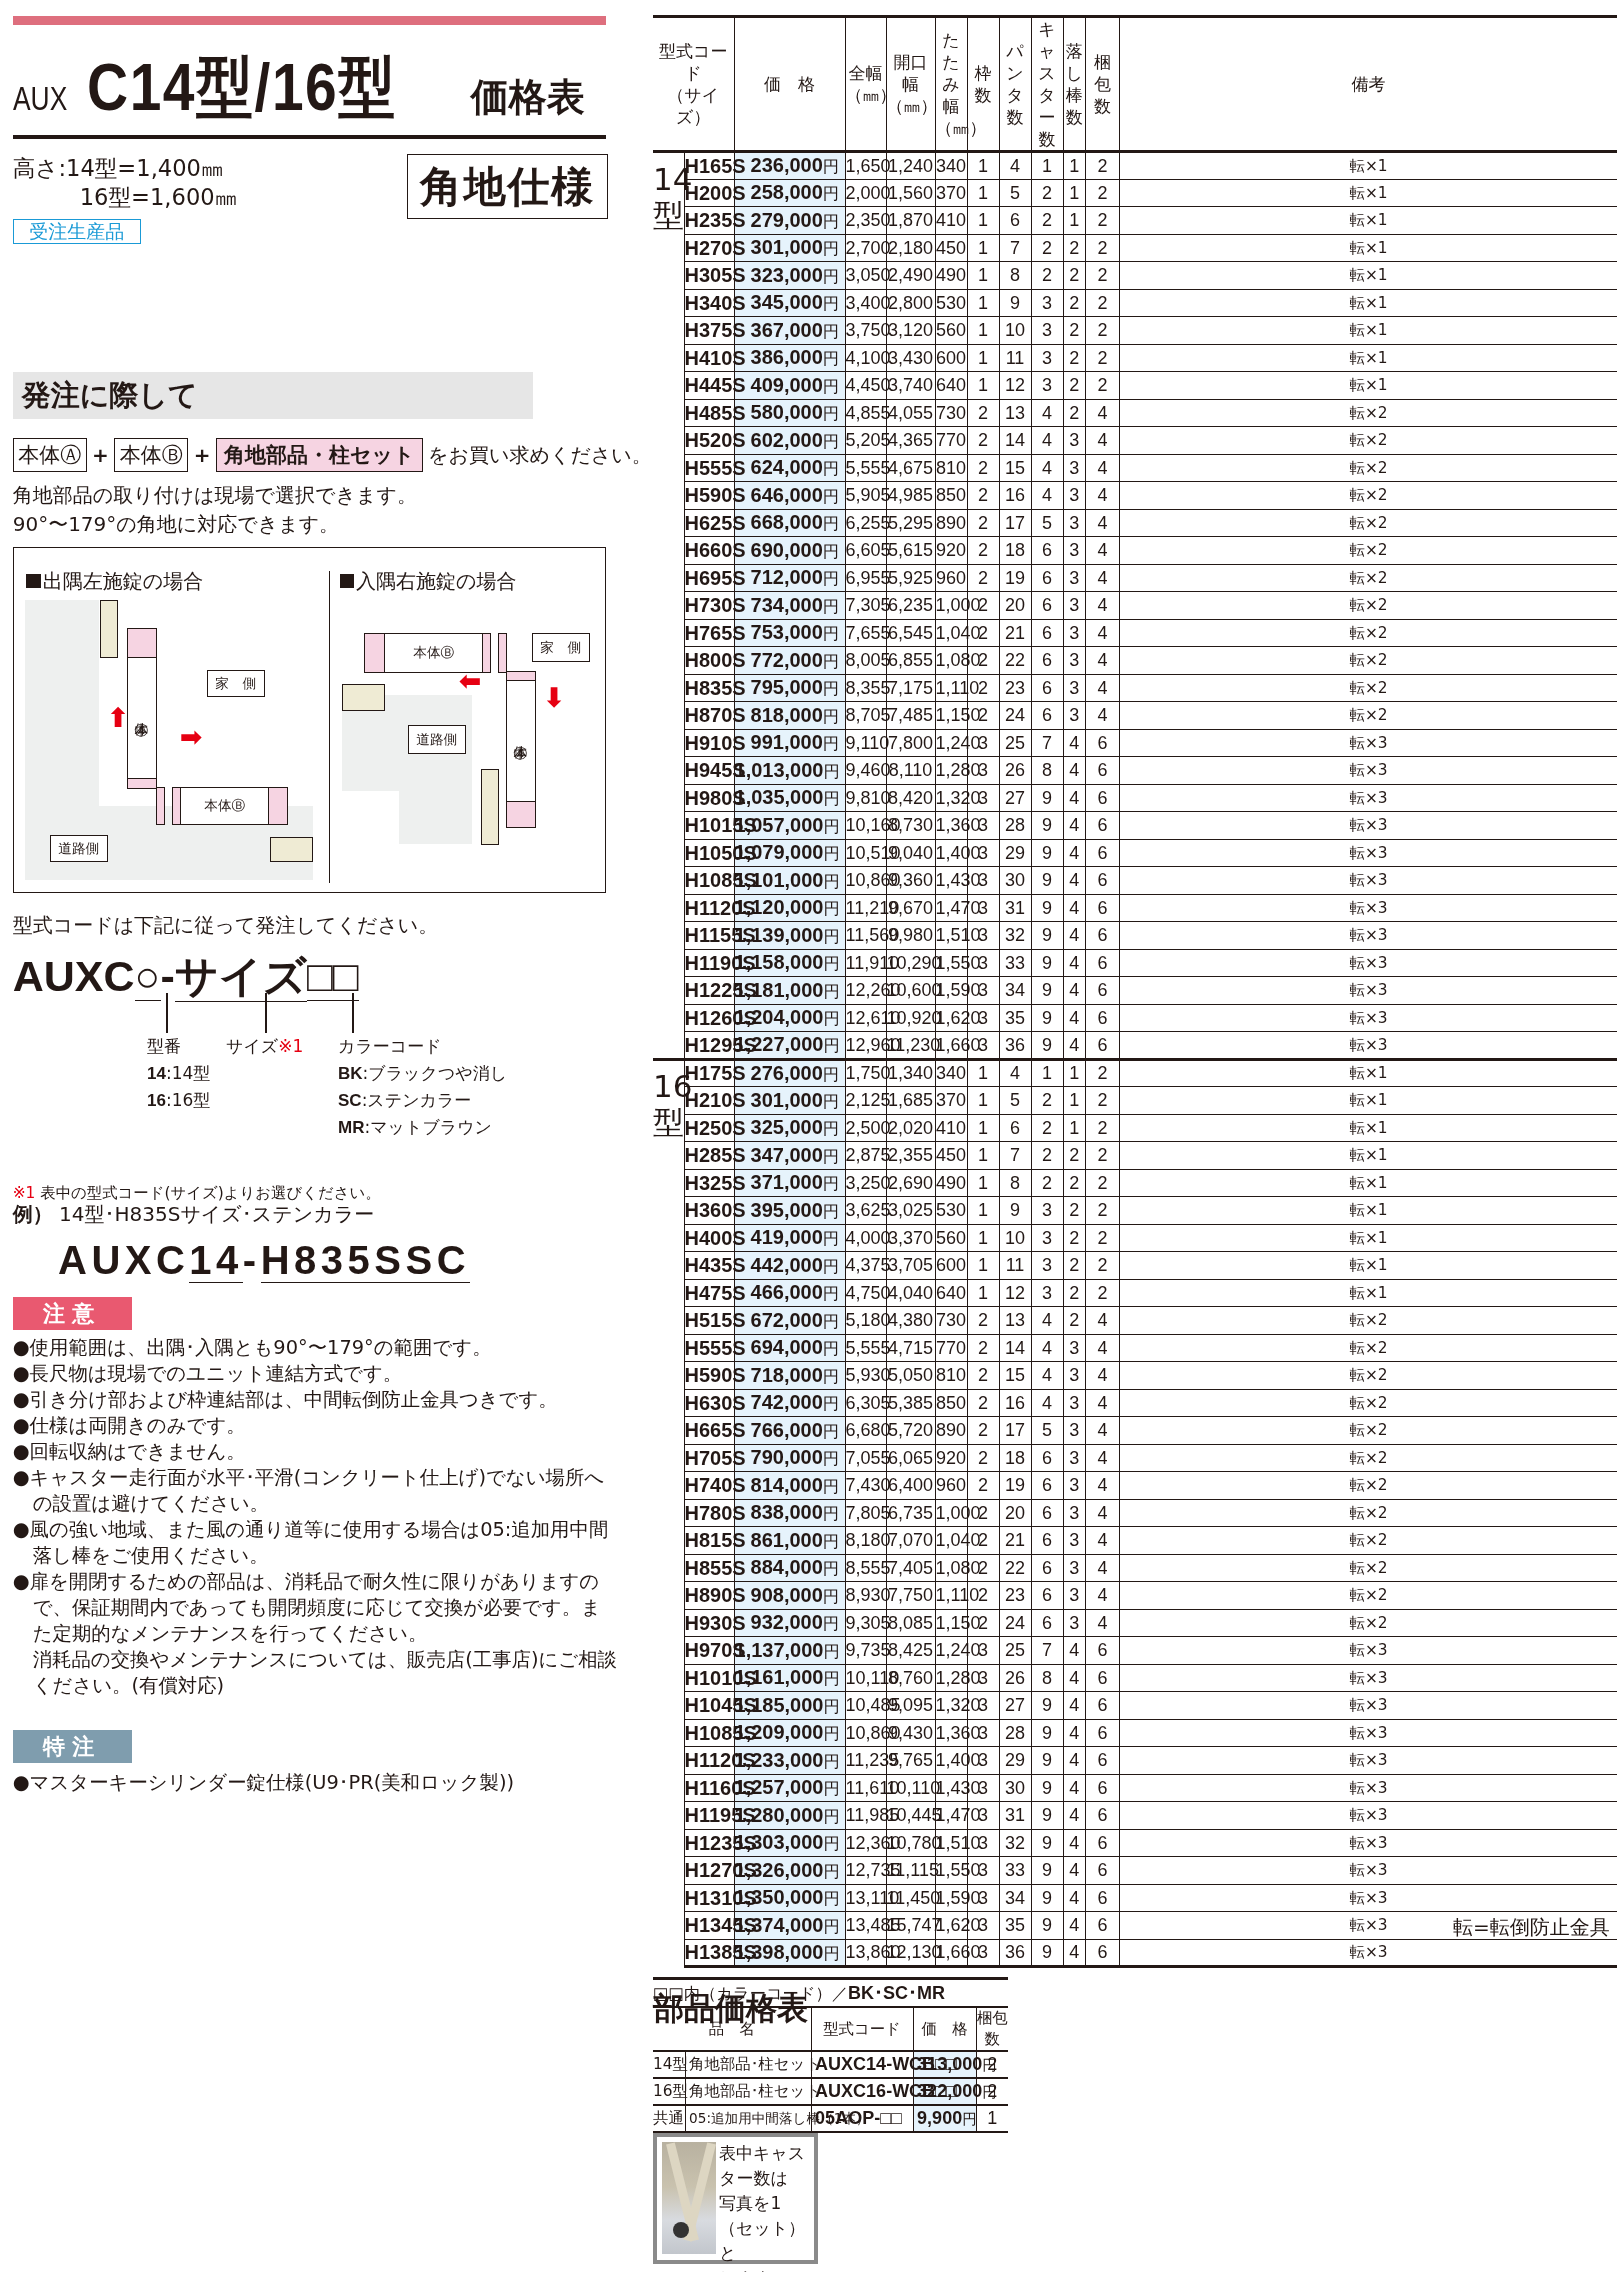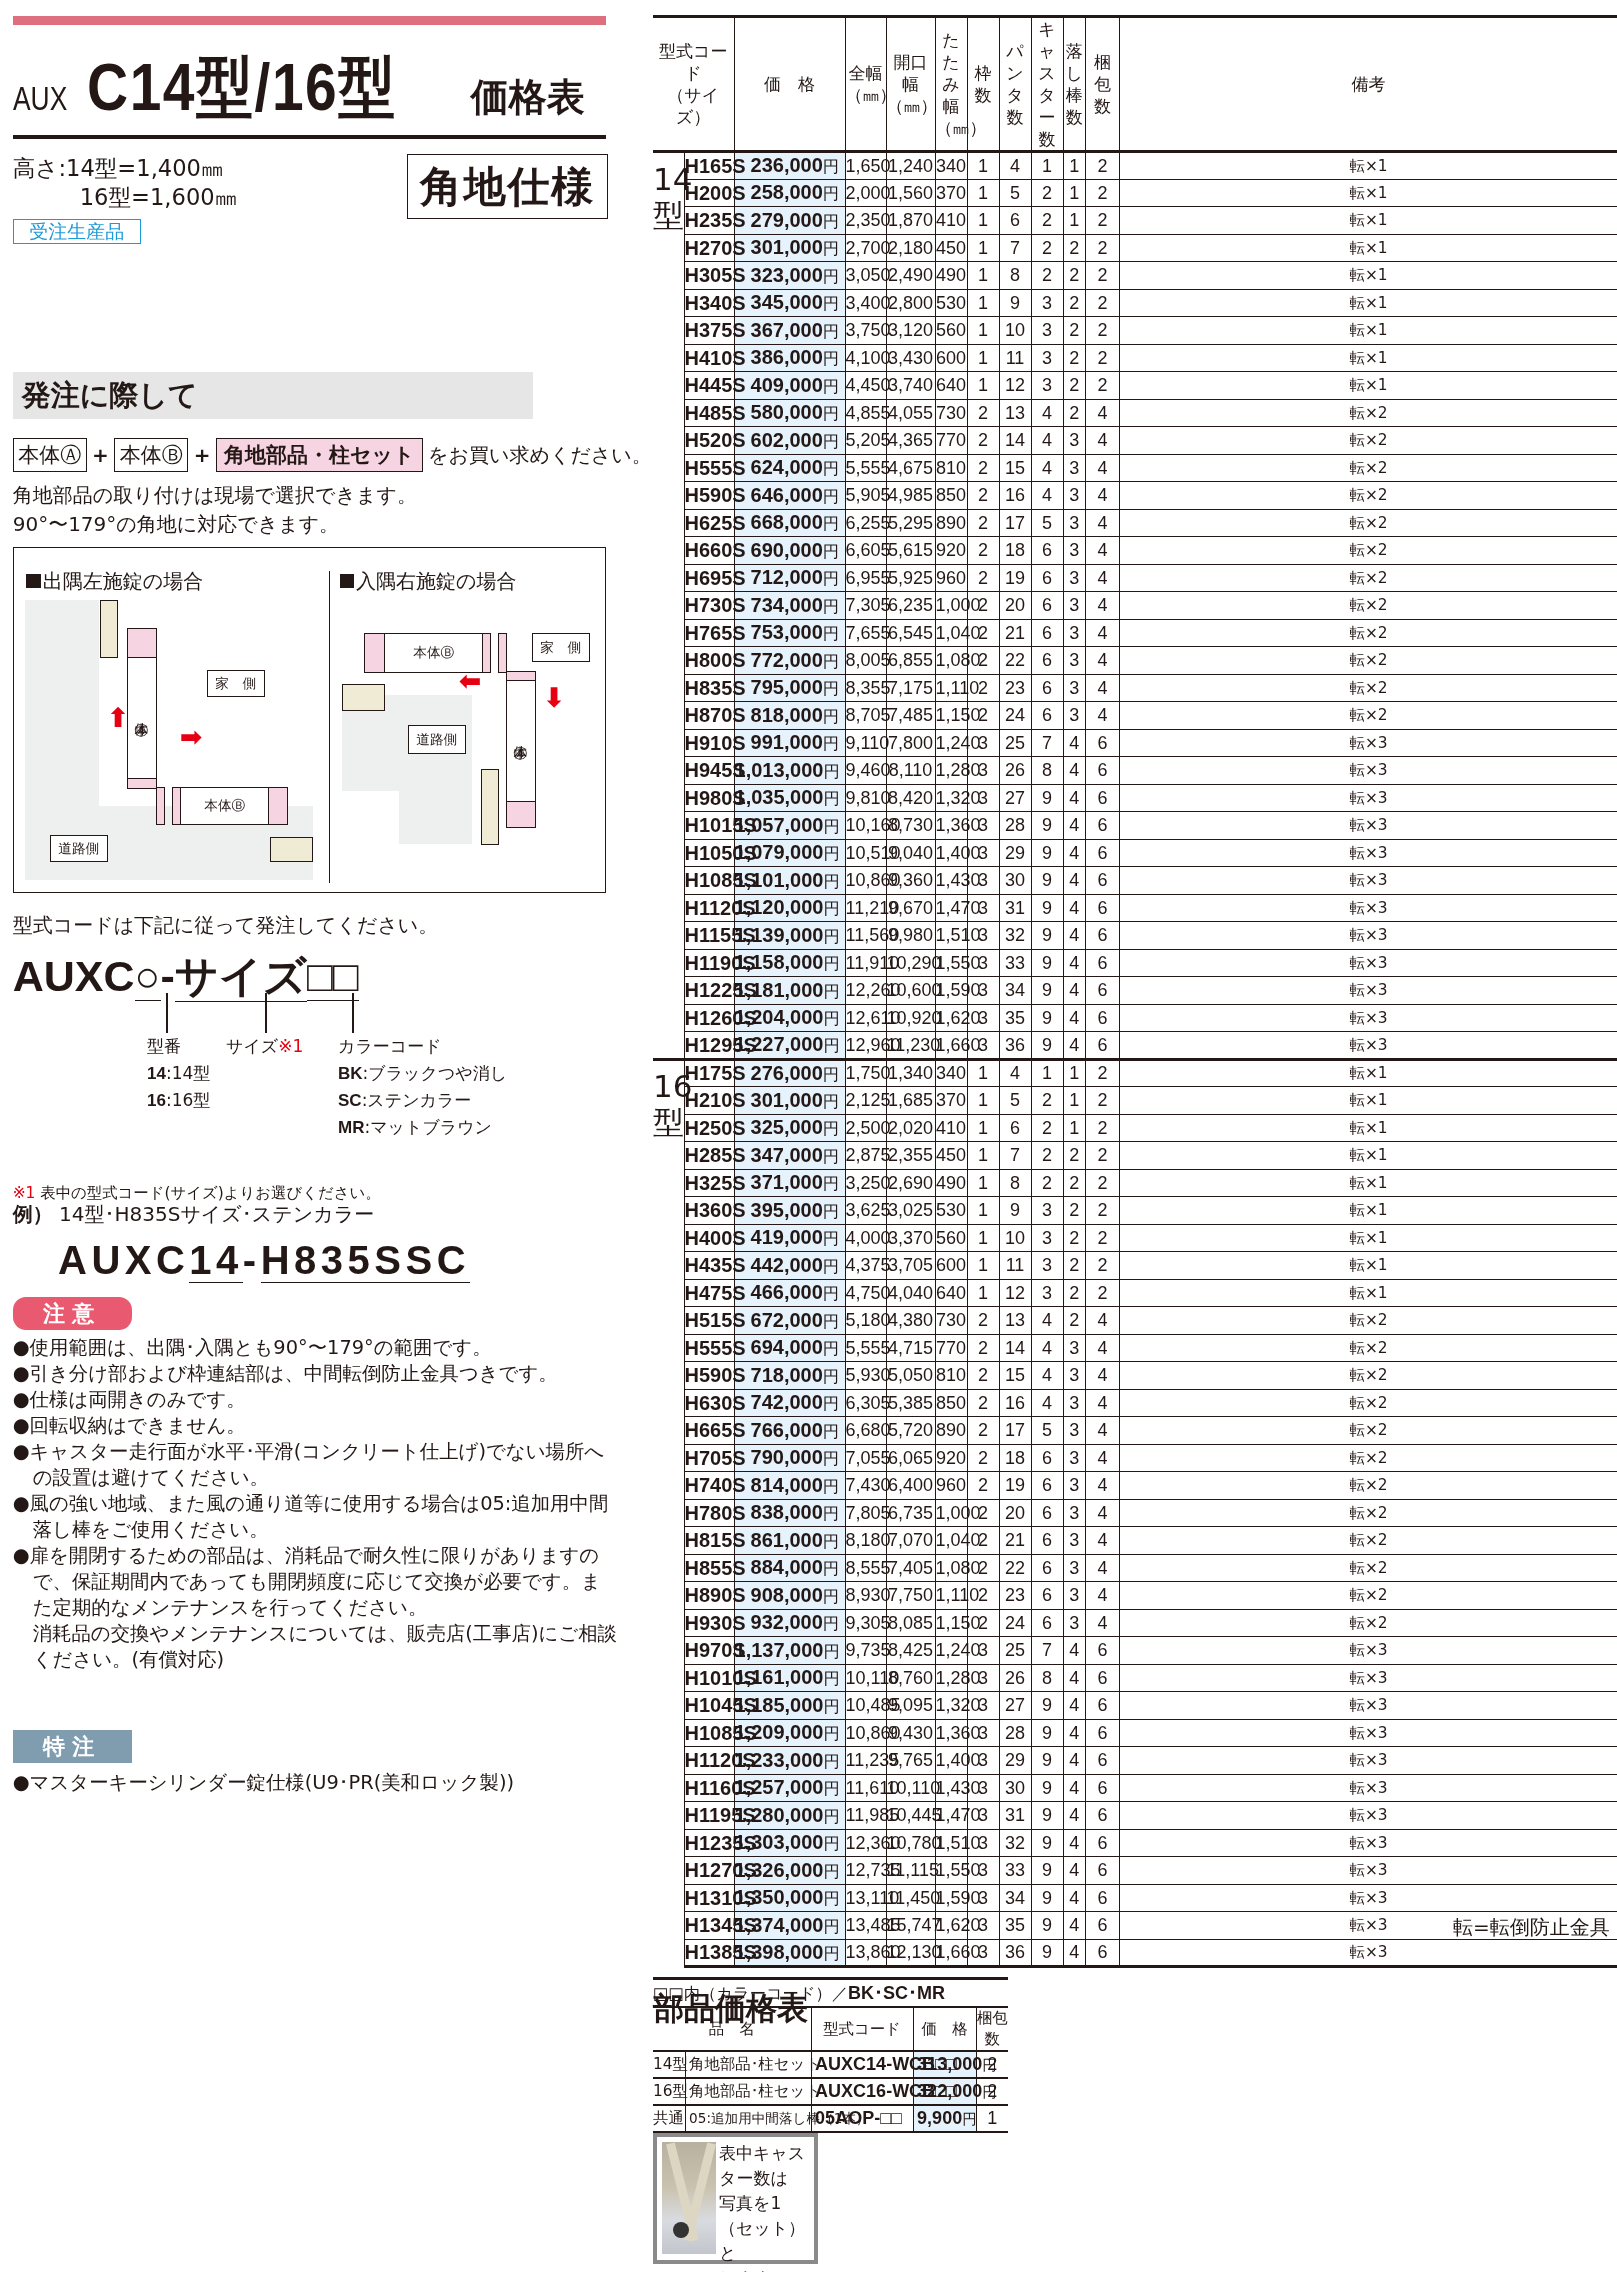--- a/index.html
+++ b/index.html
@@ -42,21 +42,21 @@
   .u { border-bottom: 1.8px solid #231815; }
   .vline { position:absolute; width: 1.8px; background:#231815; }
   .code-lbl { position:absolute; font-size: 17px; line-height: 27px; white-space: nowrap;}
   .code-lbl b { font-family: "Liberation Sans", sans-serif; }
   .red { color: #e60012; }
   #footnote1 { left: 12.7px; top: 1151px; font-size: 15.4px; margin-top: 32px; }
 
   #example-label { left: 12.7px; top: 1201px; font-size: 20px; }
   #example-code { left: 58px; top: 1238px; font-family: "Liberation Sans", sans-serif; font-size: 40px; font-weight: bold; letter-spacing: 4.5px; white-space:nowrap; }
 
-  #caution-tag { left: 12.7px; top: 1297px; width: 119px; height: 33px; background: #e95970; color: #fff; font-size: 22px; font-weight: bold; display:flex; align-items:center; justify-content:center; letter-spacing: 7.2px; border-radius: 13px;}
+  #caution-tag { left: 12.7px; top: 1297px; width: 119px; height: 33px; background: #e95970; color: #fff; font-size: 22px; font-weight: bold; display:flex; align-items:center; justify-content:center; letter-spacing: 7.2px;}
   #caution-list { left: 12.7px; top: 1335px; width: 606px; font-size: 19.4px; line-height: 26px; }
   #caution-list .item { padding-left: 20px; text-indent: -20px; }
   #caution-list .sub { padding-left: 20px; }
   #special-tag { left: 12.7px; top: 1730px; width: 119px; height: 33px; background: #7f9dae; color: #fff; font-size: 22px; font-weight: bold; display:flex; align-items:center; justify-content:center; letter-spacing: 7.2px;}
   #special-list { left: 12.7px; top: 1769px; font-size: 19.4px; }
 
   
   #price-table { left: 653px; top: 15.4px; width: 964px; border-collapse: collapse; table-layout: fixed; font-family: "Liberation Sans", sans-serif; }
   #price-table th { font-family: "DejaVu Sans", sans-serif; font-weight: normal; font-size: 17px; line-height: 22px; height: 82px; border-left: 0.9px solid #231815; border-top: 3.6px solid #231815; border-bottom: 3.6px solid #231815; text-align:center; vertical-align: middle; }
   #price-table th:first-child { border-left: none; }
@@ -181,20 +181,21 @@
 <div class="abs" id="footnote1"><span class="red">※1</span><span> 表中の型式コード(サイズ)よりお選びください。</span></div>
 
 <div class="abs" id="example-label"><b>例）</b> <span>14型･H835Sサイズ･ステンカラー</span></div>
 <div class="abs" id="example-code">
   <span>AUXC</span><span class="u">14</span><span>-</span><span class="u">H835S</span><span class="u">SC</span>
 </div>
 
 <div class="abs" id="caution-tag">注意</div>
 <div class="abs" id="caution-list">
   <div class="item">●使用範囲は、出隅･入隅とも90°〜179°の範囲です。</div>
+  <div class="item">●長尺物は現場でのユニット連結方式です。</div>
   <div class="item">●引き分け部および枠連結部は、中間転倒防止金具つきです。</div>
   <div class="item">●仕様は両開きのみです。</div>
   <div class="item">●回転収納はできません。</div>
   <div class="item">●キャスター走行面が水平･平滑(コンクリート仕上げ)でない場所への設置は避けてください。</div>
   <div class="item">●風の強い地域、また風の通り道等に使用する場合は05:追加用中間落し棒をご使用ください。</div>
   <div class="item">●扉を開閉するための部品は、消耗品で耐久性に限りがありますので、保証期間内であっても開閉頻度に応じて交換が必要です。また定期的なメンテナンスを行ってください。</div>
   <div class="sub">消耗品の交換やメンテナンスについては、販売店(工事店)にご相談ください。(有償対応)</div>
 </div>
 <div class="abs" id="special-tag">特注</div>
 <div class="abs" id="special-list">●マスターキーシリンダー錠仕様(U9･PR(美和ロック製))</div>

